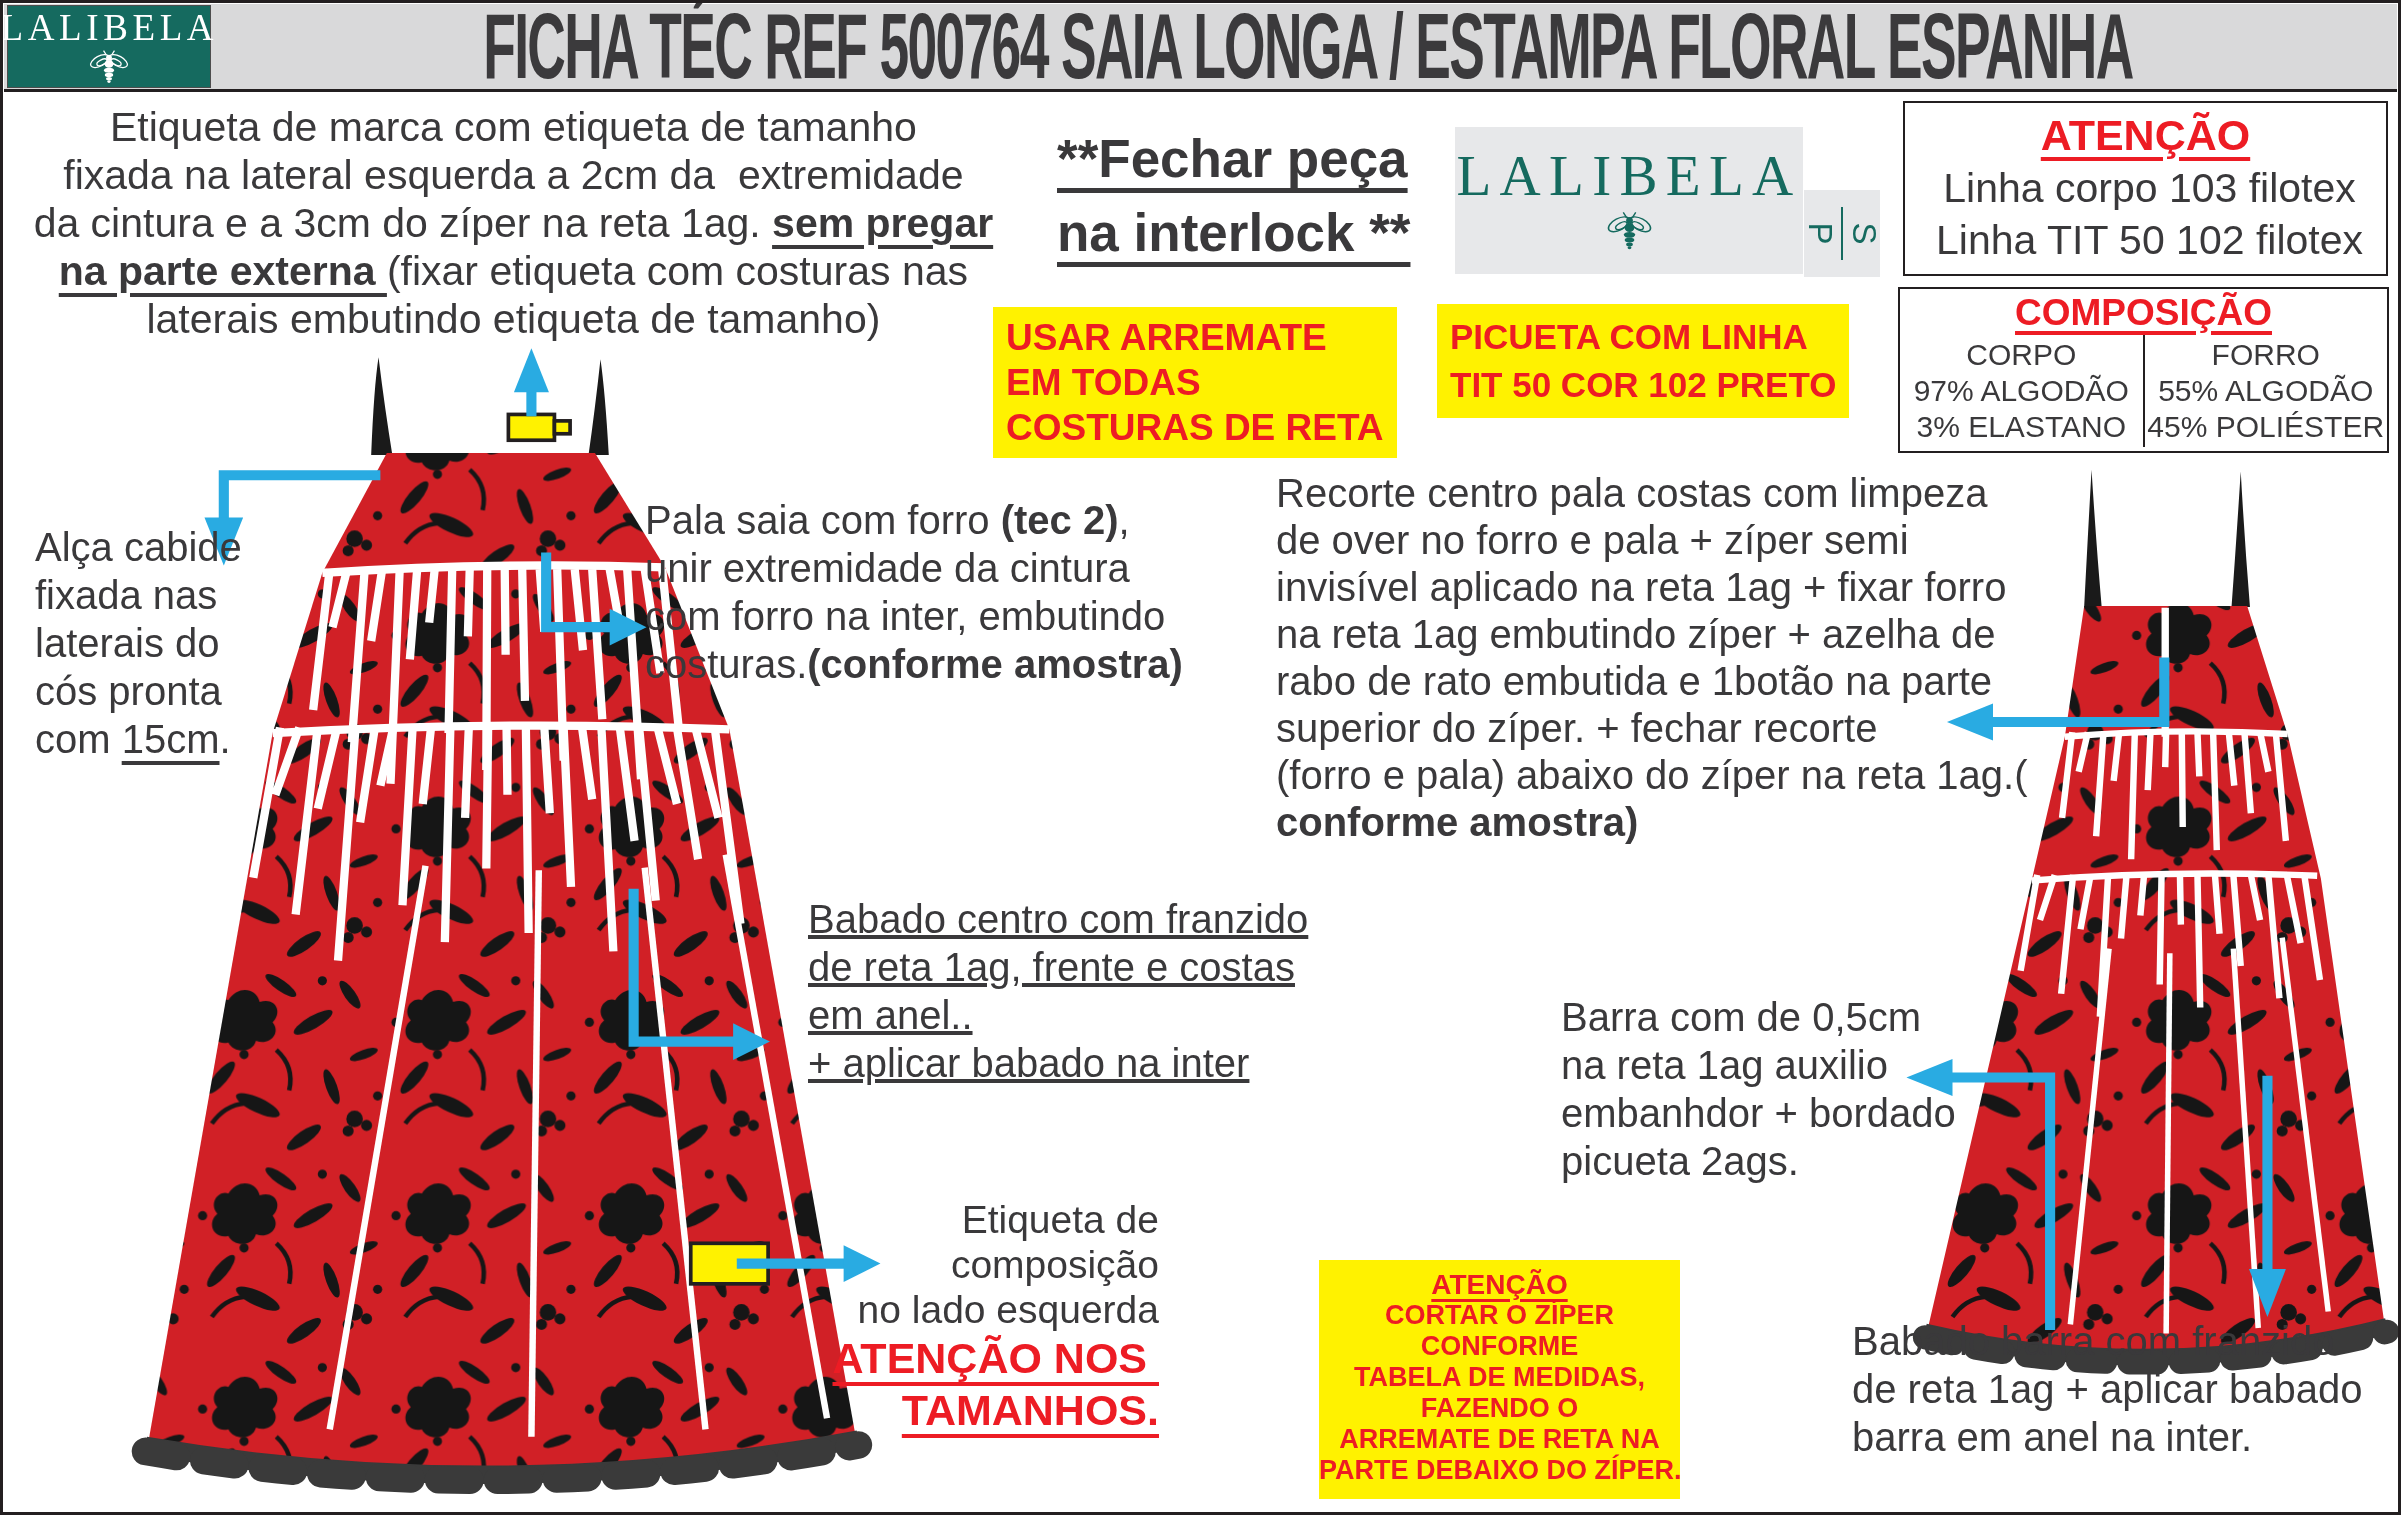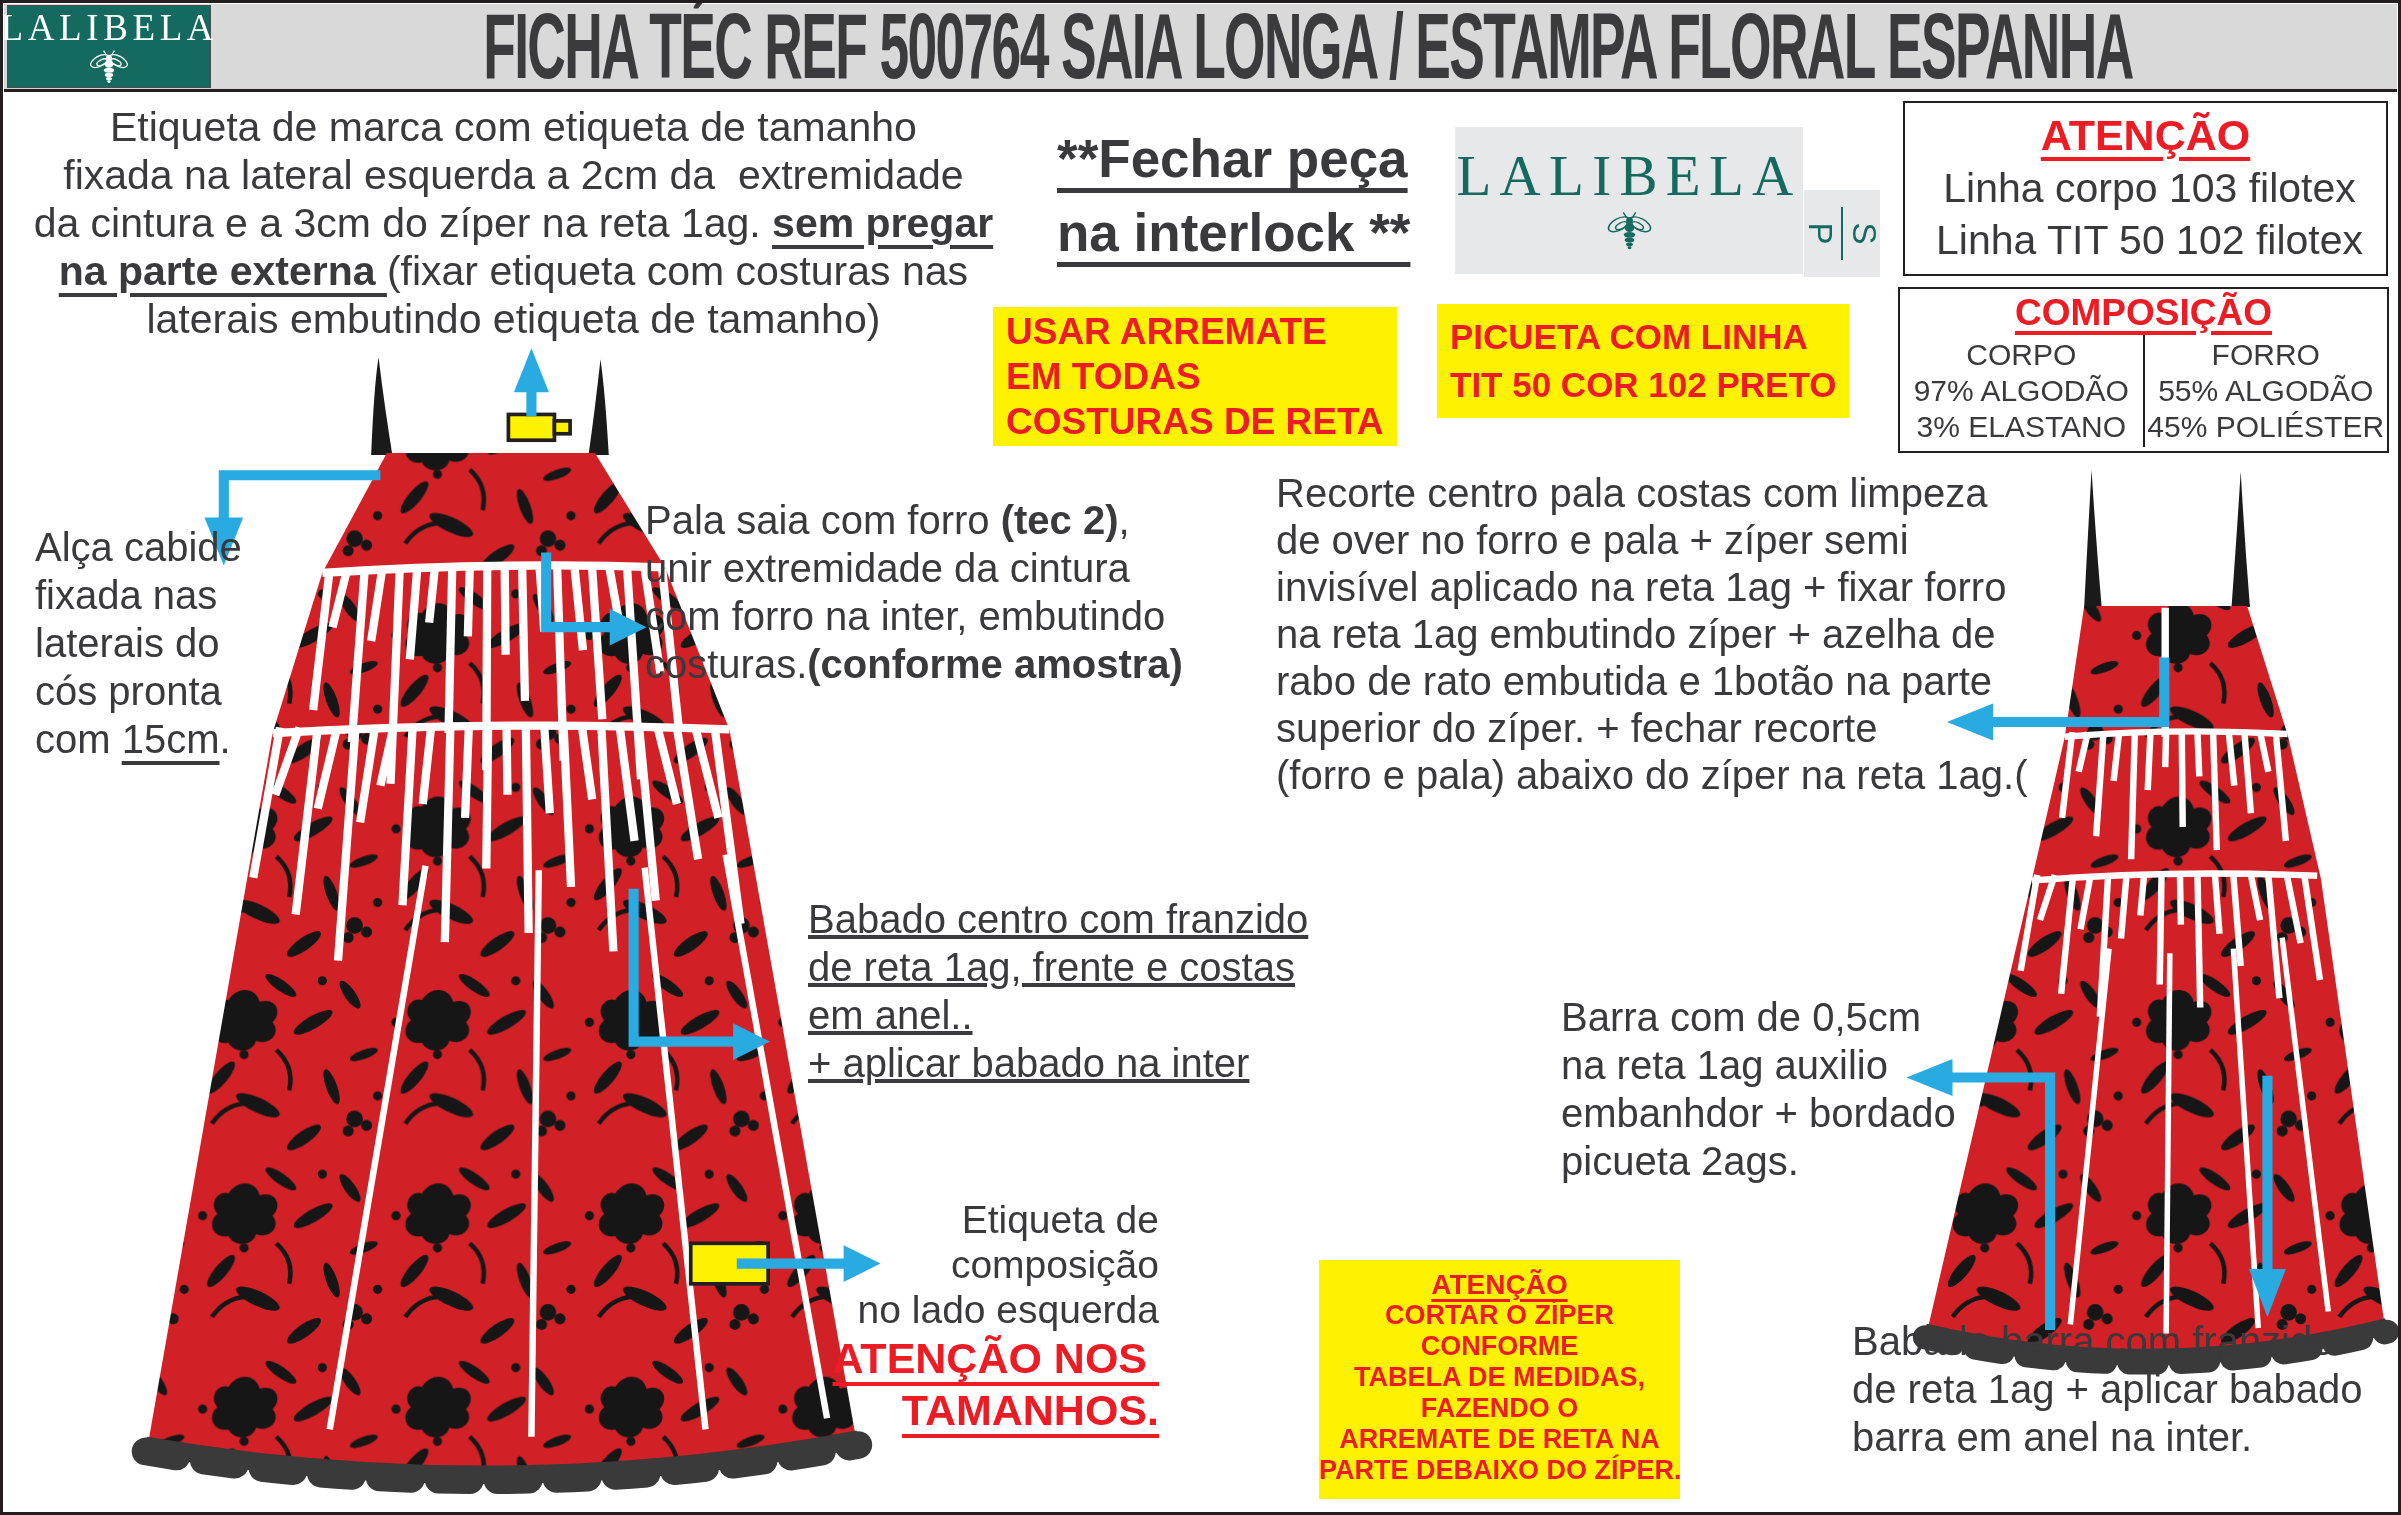--- a/index.html
+++ b/index.html
@@ -42,21 +42,21 @@
   .atencao-title{color:#ed1c24;font-weight:bold;font-size:43px;line-height:53px;text-decoration:underline;text-decoration-thickness:3.7px;text-underline-offset:7.4px;}
   .atencao-box .ln{font-size:41px;line-height:52px;white-space:pre;padding-left:8px;}
   .comp-box{left:1898px;top:287px;width:491px;height:166px;text-align:center;}
   .comp-title{color:#ed1c24;font-weight:bold;font-size:37px;line-height:44px;margin-top:1.8px;text-decoration:underline;text-decoration-thickness:3.7px;text-underline-offset:6.4px;}
   .comp-cols{display:flex;height:112px;}
   .comp-col{flex:1;font-size:30px;line-height:36px;padding-top:1.8px;}
   .comp-col.first{border-right:2.8px solid #231f20;}
   
   .ybox{position:absolute;background:#fff200;color:#ed1c24;font-weight:bold;z-index:20;}
   .ybox .ln{white-space:pre;}
-  .y-arremate{left:993px;top:307px;padding:2px 13px;font-size:37px;line-height:45px;}
+  .y-arremate{left:993px;top:307px;padding:8px 13px;font-size:37px;line-height:45px;}
   .y-picueta{left:1437px;top:304px;padding:9.2px 13px;font-size:35px;line-height:48px;}
   .y-ziper{left:1319px;top:1260px;width:361px;padding:9.2px 0 13px 0;text-align:center;font-size:27px;line-height:31px;}
   .y-ziper .ttl{text-decoration:underline;text-decoration-thickness:2.8px;text-underline-offset:4.6px;font-size:28px;}
   
   .garment-label{position:absolute;left:1455px;top:127px;width:348px;height:147px;background:#e7e8ea;display:flex;flex-direction:column;align-items:center;justify-content:center;z-index:20;}
   .garment-label .brand{font-family:"Liberation Serif", serif;color:#156a5f;font-size:57px;letter-spacing:8.3px;line-height:59px;}
   .garment-label .bee{width:53px;height:48px;color:#156a5f;margin-top:1.8px;}
   .ps-tag{position:absolute;left:1804px;top:190px;width:76px;height:87px;background:#e7e8ea;display:flex;align-items:center;justify-content:center;gap:9.2px;z-index:19;}
   .ps-tag .ps{transform:rotate(90deg);color:#156a5f;font-size:33px;line-height:33px;}
   .ps-divider{width:2.8px;height:53px;background:#156a5f;}
@@ -263,20 +263,21 @@
   </div>
 
   <div class="note recorte">
     <div class="ln">Recorte centro pala costas com limpeza</div>
     <div class="ln">de over no forro e pala + zíper semi</div>
     <div class="ln">invisível aplicado na reta 1ag + fixar forro</div>
     <div class="ln">na reta 1ag embutindo zíper + azelha de</div>
     <div class="ln">rabo de rato embutida e 1botão na parte</div>
     <div class="ln">superior do zíper. + fechar recorte</div>
     <div class="ln">(forro e pala) abaixo do zíper na reta 1ag.(</div>
+    <div class="ln b">conforme amostra)</div>
   </div>
 
   <div class="note babado-centro">
     <div class="ln">Babado centro com franzido</div>
     <div class="ln">de reta 1ag, frente e costas</div>
     <div class="ln">em anel..</div>
     <div class="ln">+ aplicar babado na inter</div>
   </div>
 
   <div class="note barra">

